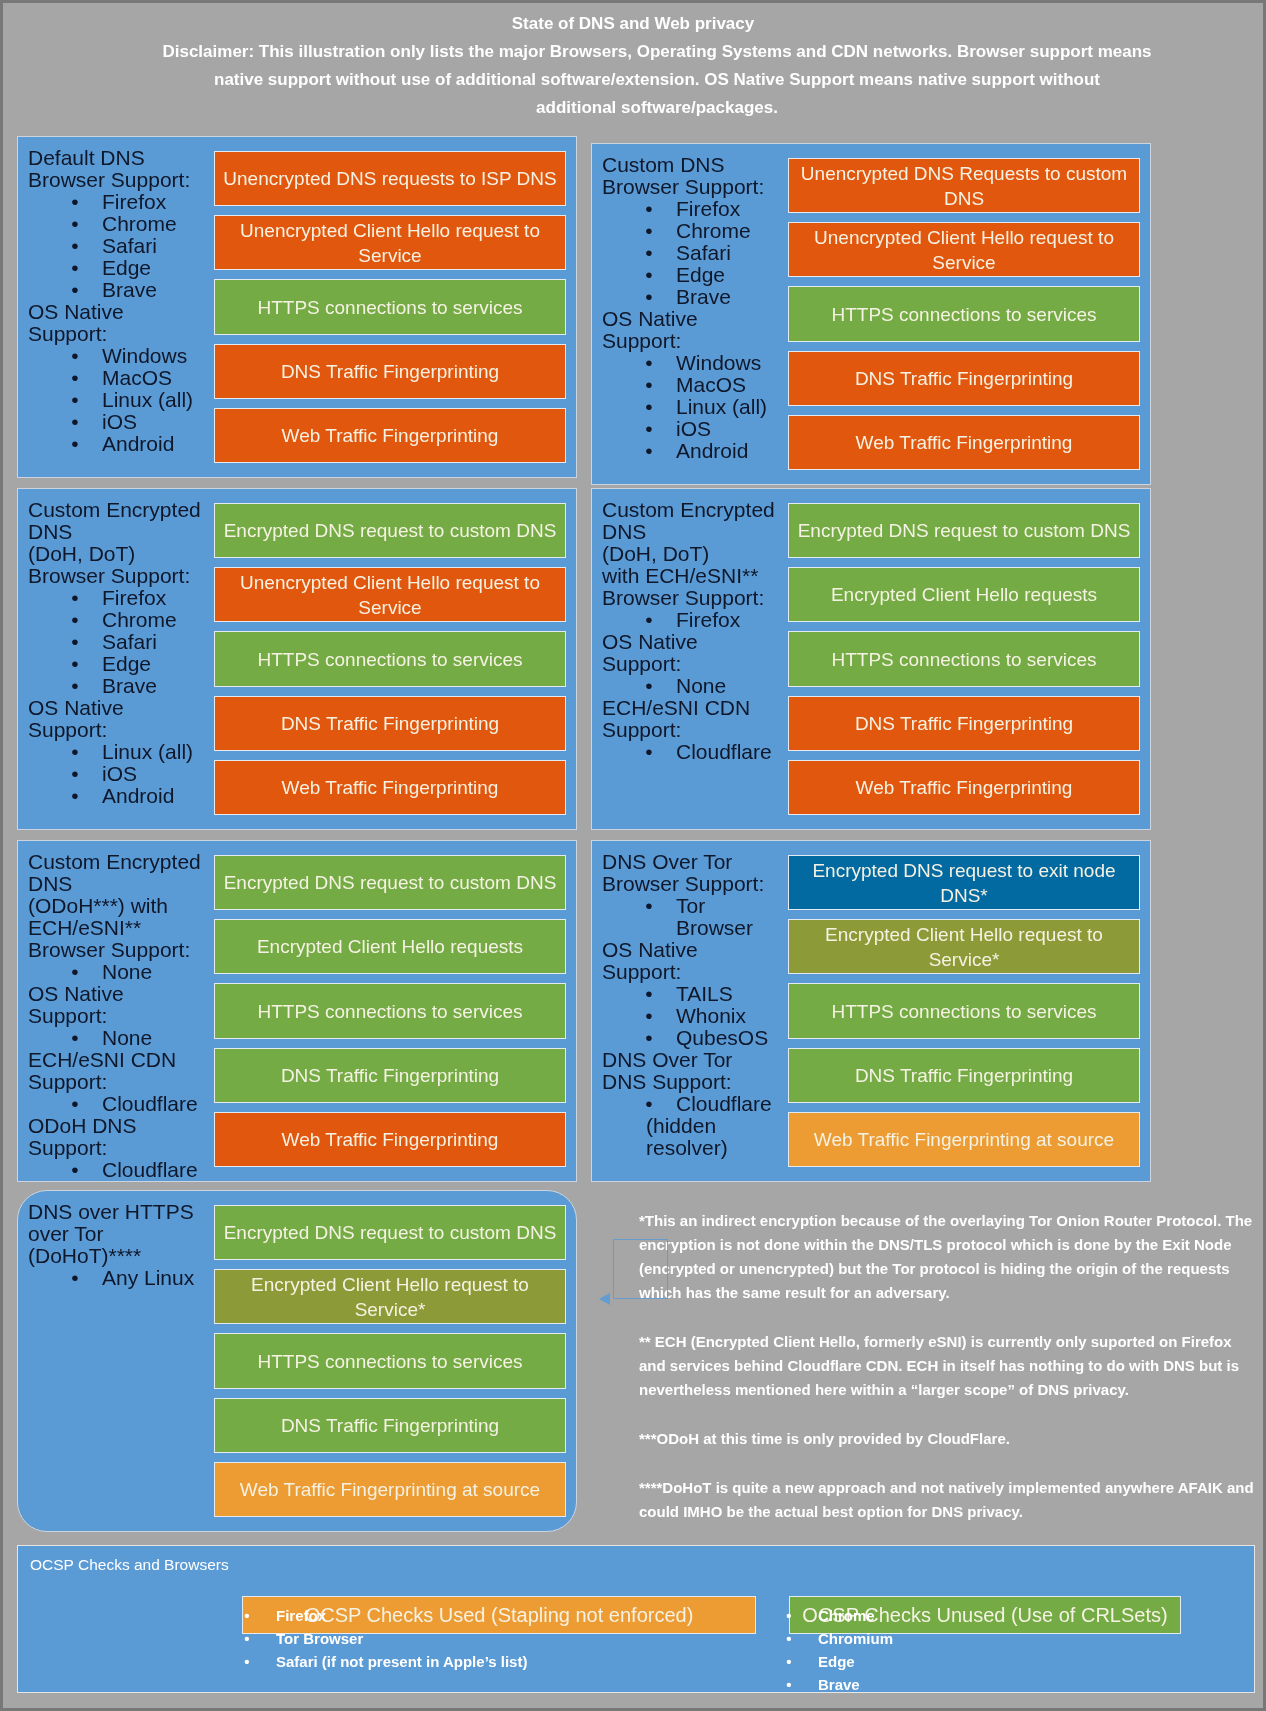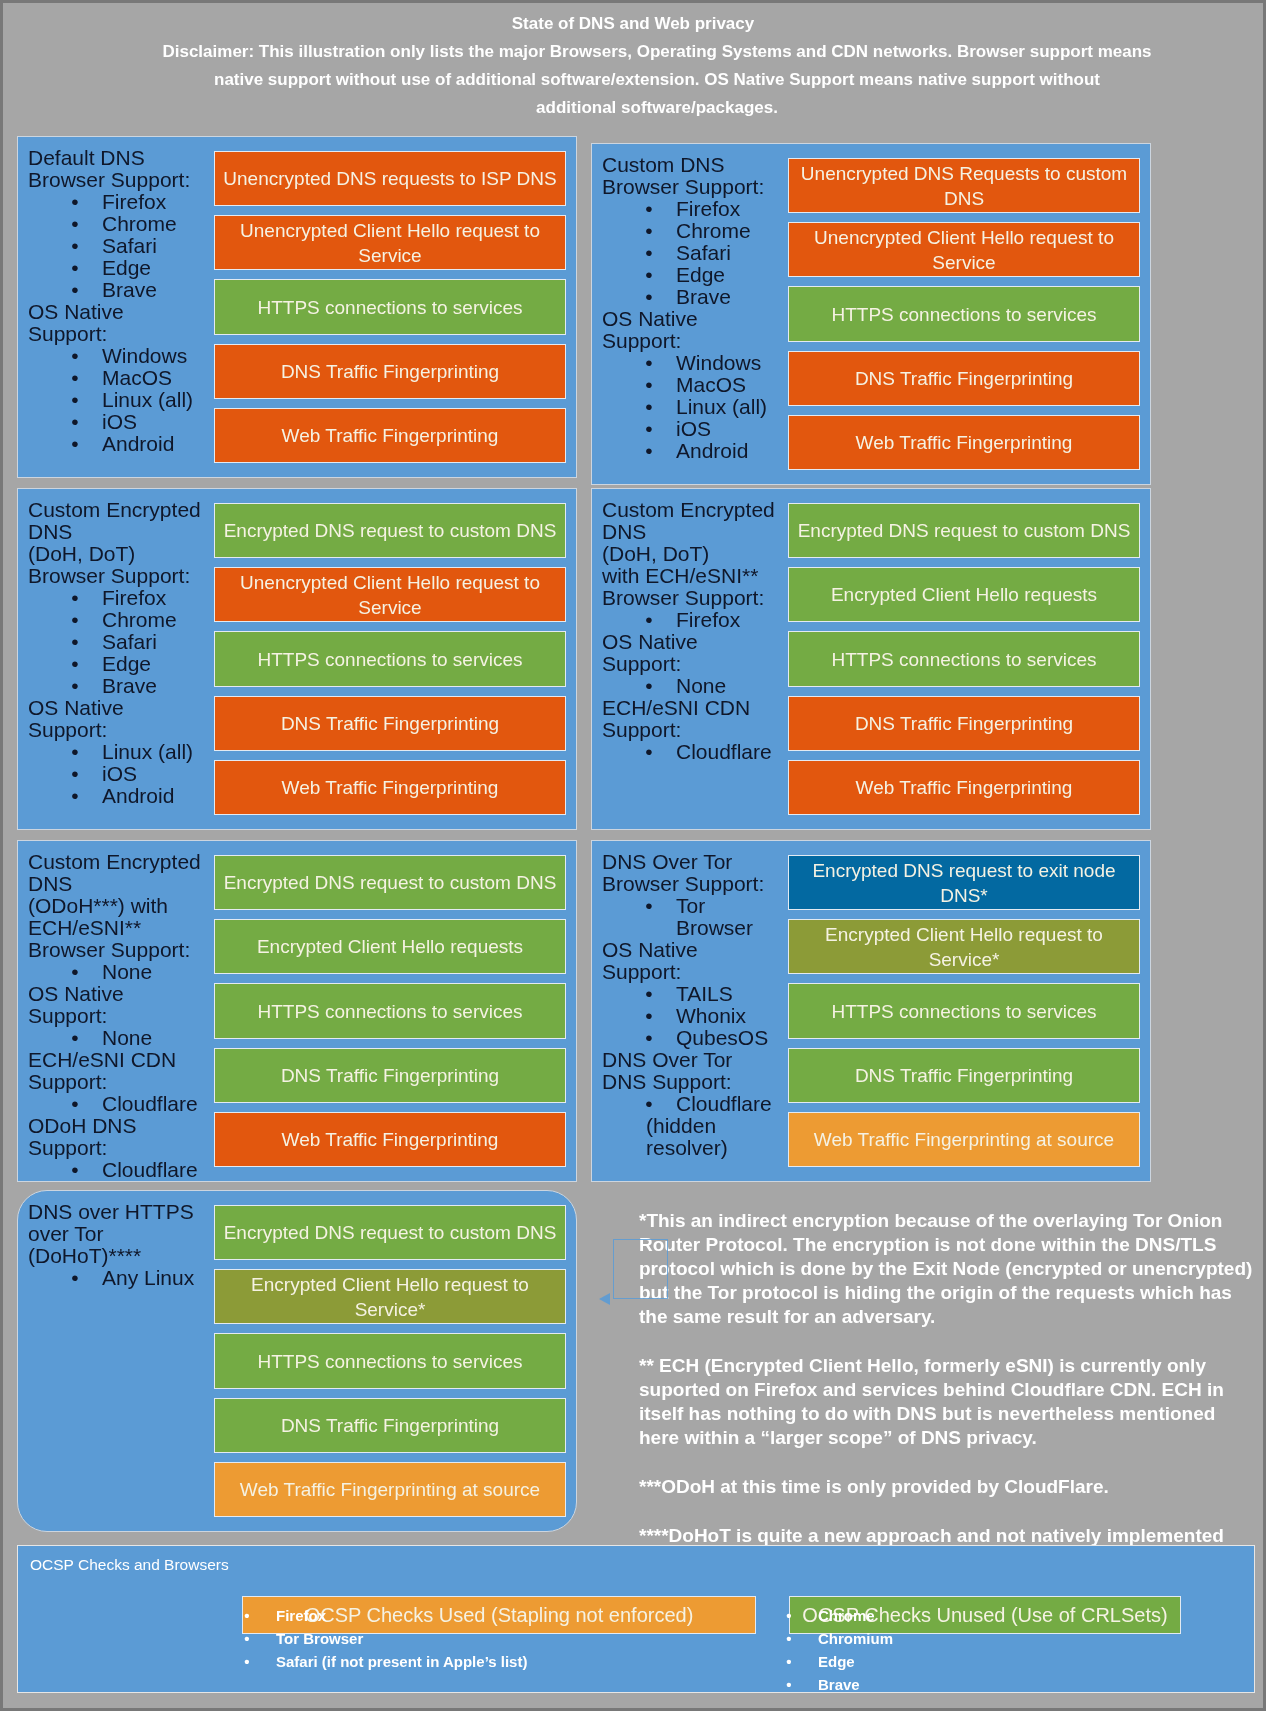--- a/index.html
+++ b/index.html
@@ -19,21 +19,21 @@
   .ptitle,.plabel{white-space:pre-line;}
   .pinfo ul{list-style:none;margin:0;padding:0;}
   .pinfo li{display:flex;}
   .pinfo li::before{content:"•";flex:none;width:14px;margin-left:40px;margin-right:20px;text-align:center;}
   .pnote{padding-left:44px;}
   .pbars{flex:1;display:flex;flex-direction:column;gap:9px;padding:10px 2px 4px 8px;}
   .bar{flex:1;display:flex;align-items:center;justify-content:center;text-align:center;
     color:var(--bartext);font-size:19px;line-height:25px;border:1.5px solid var(--barborder);
     box-sizing:border-box;padding:0 8px;}
   .footnotes{position:absolute;left:636px;top:1206px;width:616px;color:#fff;font-weight:700;
-    font-size:19px;line-height:24px;}
+    font-size:15px;line-height:24px;}
   .footnotes p{margin:0 0 25px 0;}
   .ocsp{position:absolute;left:14px;top:1542px;width:1238px;height:148px;background:var(--blue);
     border:1.5px solid #e6e6e6;box-sizing:border-box;}
   .ocsp-title{position:absolute;left:12px;top:10px;color:#fff;font-weight:400;font-size:15.5px;}
   .ocsp-head{position:absolute;top:10px;height:38px;display:flex;align-items:center;justify-content:center;
     font-size:20px;color:var(--bartext);border:1.5px solid var(--barborder);box-sizing:border-box;margin-top:40px;}
   #head-used{left:224px;width:514px;background:var(--lorange);}
   #head-unused{left:771px;width:392px;background:var(--green);}
   .ocsp ul{list-style:none;margin:0;padding:0;position:absolute;top:58px;color:#fff;font-weight:700;
     font-size:15px;line-height:23px;}

